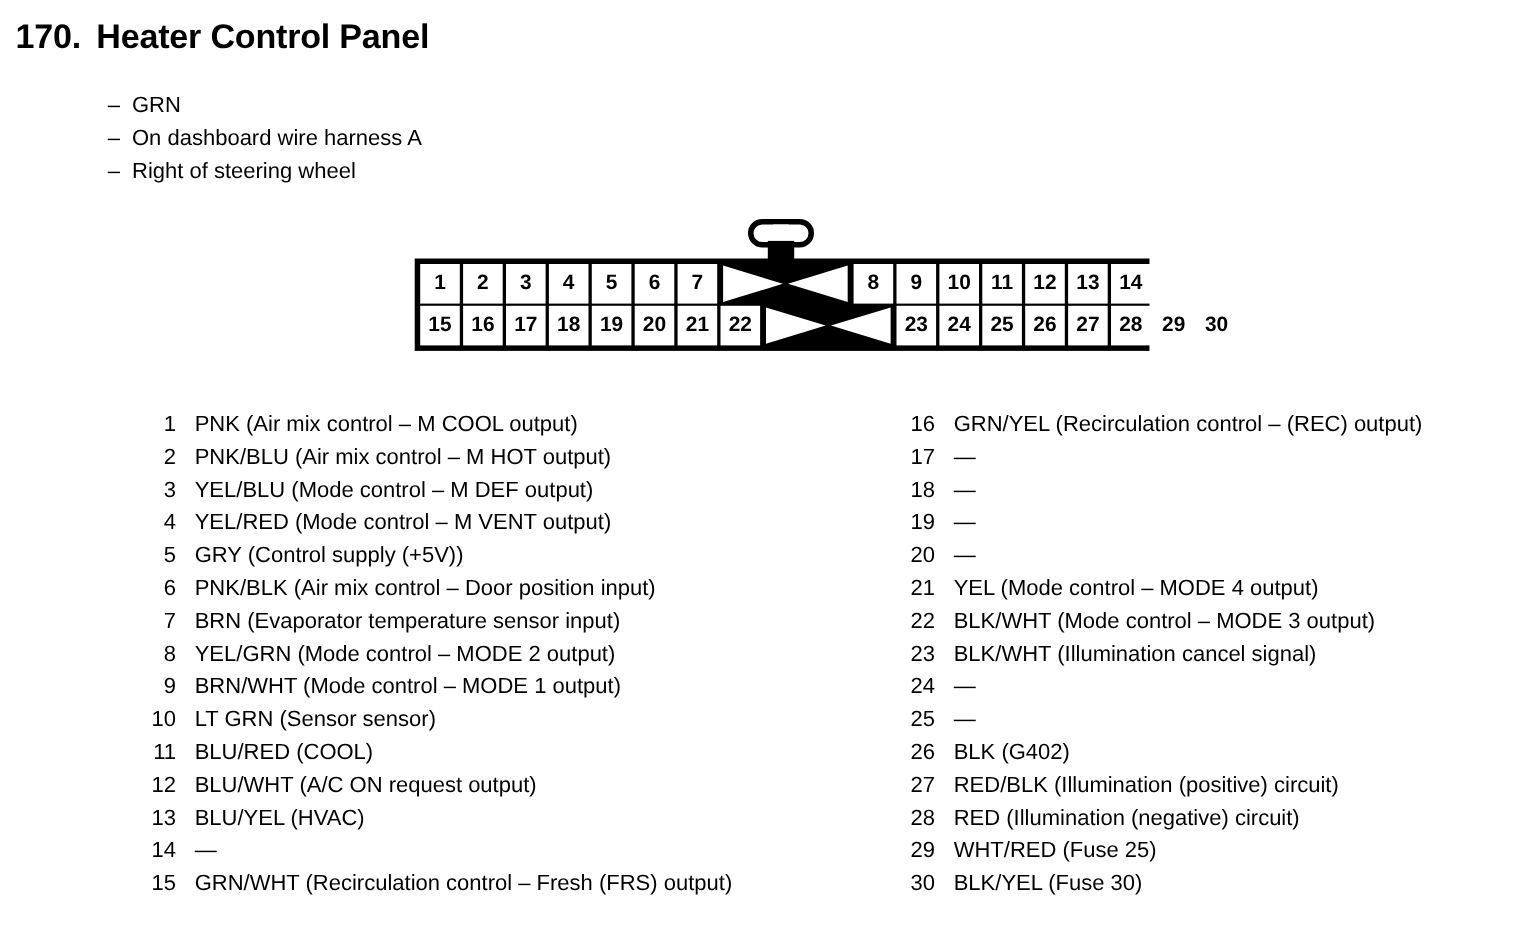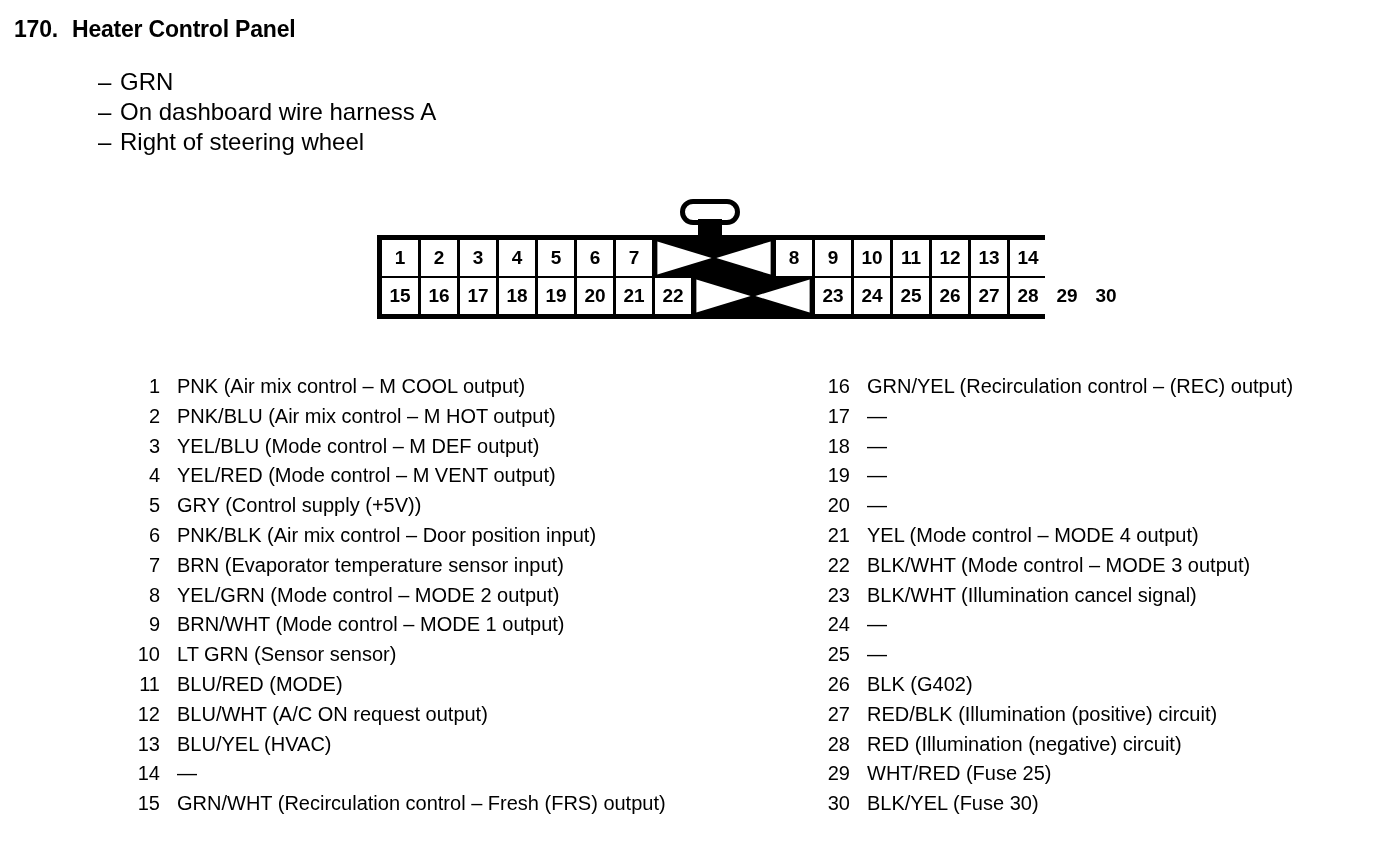--- a/index.html
+++ b/index.html
@@ -14,33 +14,33 @@
     font-family: "Liberation Sans", sans-serif;
     color: #000000;
     overflow: hidden;
   }
 
   
   #page-title {
     position: absolute;
     left: 14px;
     top: 16px;
-    font-size: 23px;
+    font-size: 31px;
     font-weight: bold;
     letter-spacing: -0.2px;
     white-space: nowrap;
   }
   #page-title .num { margin-right: 14px; }
 
   
   #meta-list {
     position: absolute;
     left: 98px;
-    top: 67px;
-    font-size: 24px;
+    top: 81px;
+    font-size: 20px;
     line-height: 30px;
   }
   .meta-row { white-space: nowrap; }
   .meta-dash {
     display: inline-block;
     width: 22px;
   }
 
   
   #connector {
@@ -262,21 +262,21 @@
     <div class="legend-row">
       <span class="legend-num">9</span>
       <span class="legend-desc">BRN/WHT (Mode control – MODE 1 output)</span>
     </div>
     <div class="legend-row">
       <span class="legend-num">10</span>
       <span class="legend-desc">LT GRN (Sensor sensor)</span>
     </div>
     <div class="legend-row">
       <span class="legend-num">11</span>
-      <span class="legend-desc">BLU/RED (MODE)</span>
+      <span class="legend-desc">BLU/RED (COOL)</span>
     </div>
     <div class="legend-row">
       <span class="legend-num">12</span>
       <span class="legend-desc">BLU/WHT (A/C ON request output)</span>
     </div>
     <div class="legend-row">
       <span class="legend-num">13</span>
       <span class="legend-desc">BLU/YEL (HVAC)</span>
     </div>
     <div class="legend-row">

